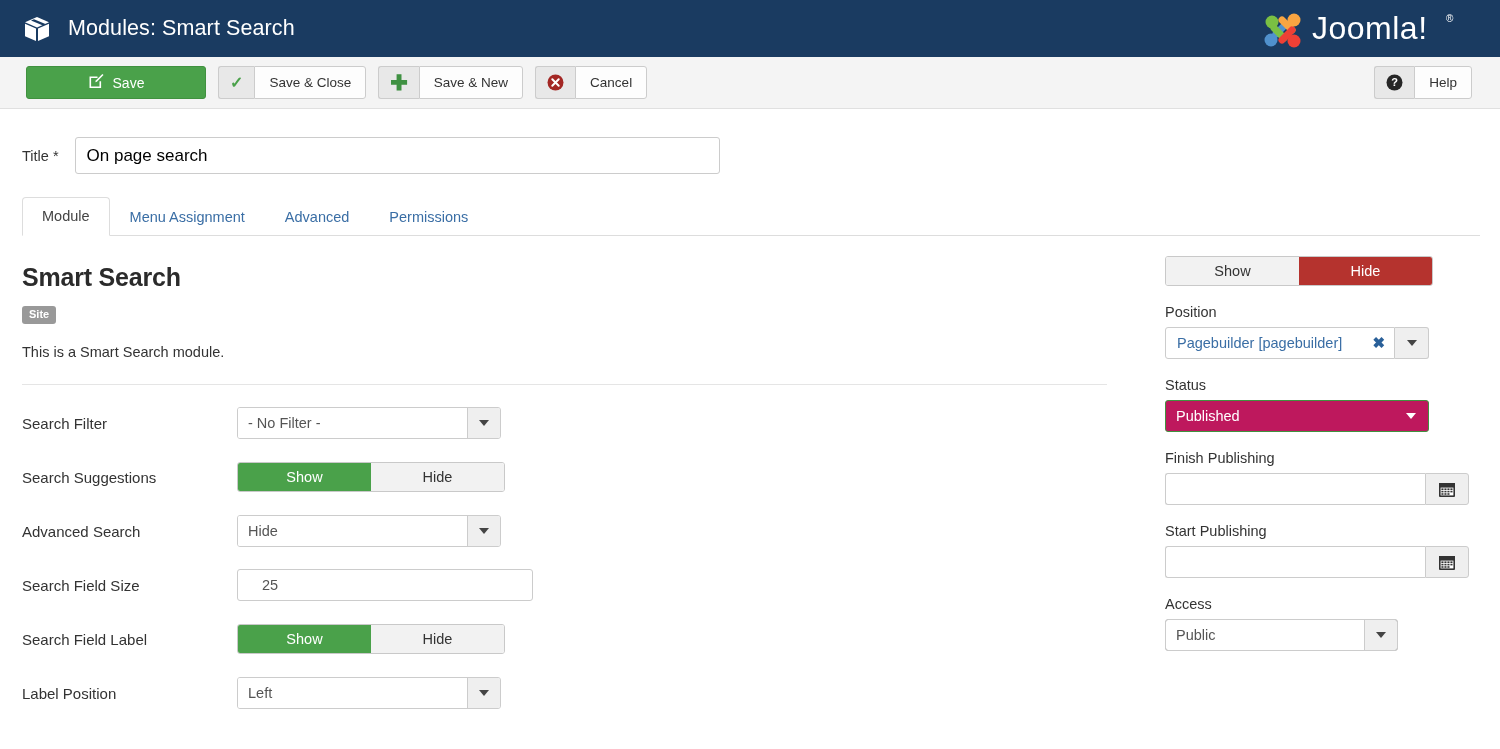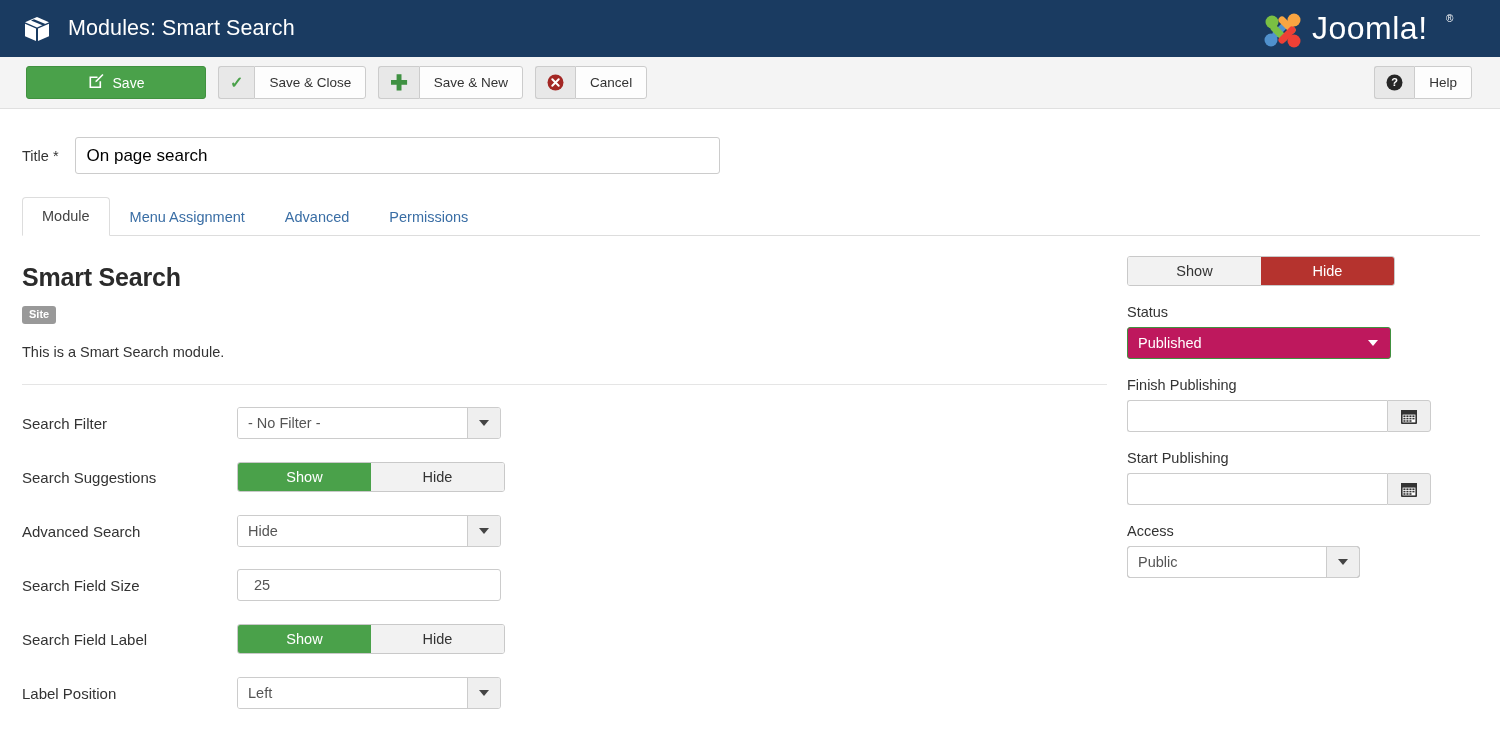--- a/index.html
+++ b/index.html
@@ -131,20 +131,21 @@
     background: #fff;
     border: 1px solid #ddd;
     border-bottom: 1px solid #fff;
     border-radius: 4px 4px 0 0;
   }
 
   
   .content {
     display: flex;
     padding: 0;
+    gap: 38px;
   }
   .col-left {
     width: 1105px;
     padding: 22px 0 0 22px;
   }
   .col-right {
     width: 340px;
     padding: 20px 0 0 22px;
   }
 
@@ -215,25 +216,25 @@
     border-left: 1px solid #ccc;
     display: flex; align-items: center; justify-content: center;
   }
   .caret {
     width: 0; height: 0;
     border-left: 5px solid transparent;
     border-right: 5px solid transparent;
     border-top: 6px solid #444;
   }
   .text-input {
-    width: 264px;
+    width: 296px;
     height: 32px;
     border: 1px solid #ccc;
     border-radius: 3px;
-    padding: 0 16px;
+    padding: 0 24px;
     font-size: 14.5px;
     color: #555;
     font-family: "Liberation Sans", sans-serif;
     background: #fff;
     outline: none;
   }
   .toggle {
     display: flex;
     width: 268px;
     height: 30px;
@@ -520,20 +521,32 @@
 
   <div class="col-right">
 
     <div class="side-block">
       <div class="toggle-side">
         <span class="toggle-opt">Show</span>
         <span class="toggle-opt on-red">Hide</span>
       </div>
     </div>
 
+    <div class="side-block">
+      <div class="side-label">Position</div>
+      <div class="position-box">
+        <div class="position-field">
+          <span class="position-text">Pagebuilder [pagebuilder]</span>
+          <span class="clear-x">✖</span>
+        </div>
+        <span class="position-caret">
+            <i class="caret"></i>
+          </span>
+      </div>
+    </div>
 
     <div class="side-block">
       <div class="side-label">Status</div>
       <div class="select-side green">
         <span class="select-value-g">Published</span>
         <span class="caret-area">
             <i class="caret-white"></i>
           </span>
       </div>
     </div>

